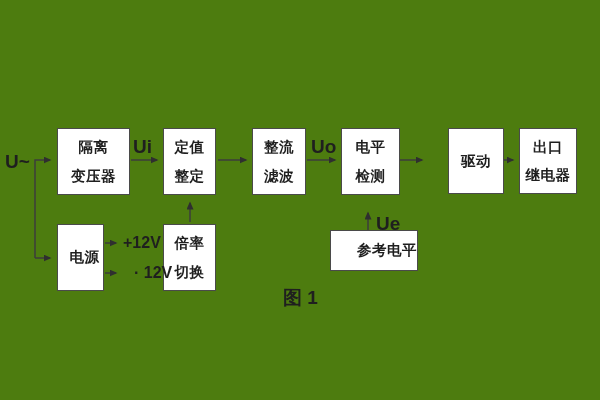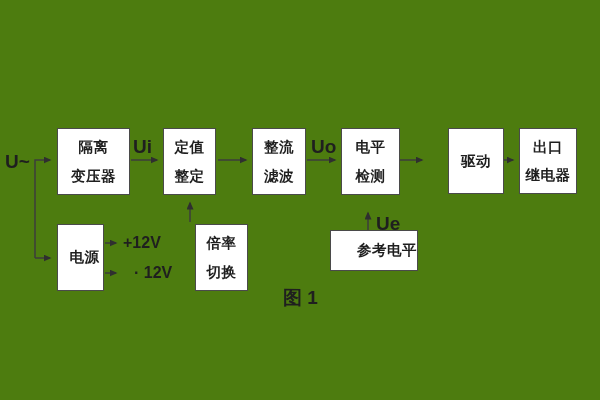--- a/index.html
+++ b/index.html
@@ -22,21 +22,21 @@
   }
   .rail{font-size:16px;}
   
   #b-isolation{left:57px;top:128px;width:73px;height:67px;}
   #b-setting{left:163px;top:128px;width:53px;height:67px;}
   #b-rectifier{left:252px;top:128px;width:54px;height:67px;}
   #b-level{left:341px;top:128px;width:59px;height:67px;}
   #b-driver{left:448px;top:128px;width:56px;height:66px;}
   #b-relay{left:519px;top:128px;width:58px;height:66px;}
   #b-power{left:57px;top:224px;width:47px;height:67px;padding-left:8px;}
-  #b-ratio{left:163px;top:224px;width:53px;height:67px;margin-left:32px;}
+  #b-ratio{left:163px;top:224px;width:53px;height:67px;}
   #b-reference{left:330px;top:230px;width:88px;height:41px;align-items:flex-end;}
   
   #l-input{left:5px;top:152px;}
   #l-ui{left:133px;top:137px;}
   #l-uo{left:311px;top:137px;}
   #l-ue{left:376px;top:214px;}
   #l-p12{left:123px;top:235px;}
   #l-m12{left:134px;top:265px;}
   #l-caption{left:283px;top:288px;}
 </style>

